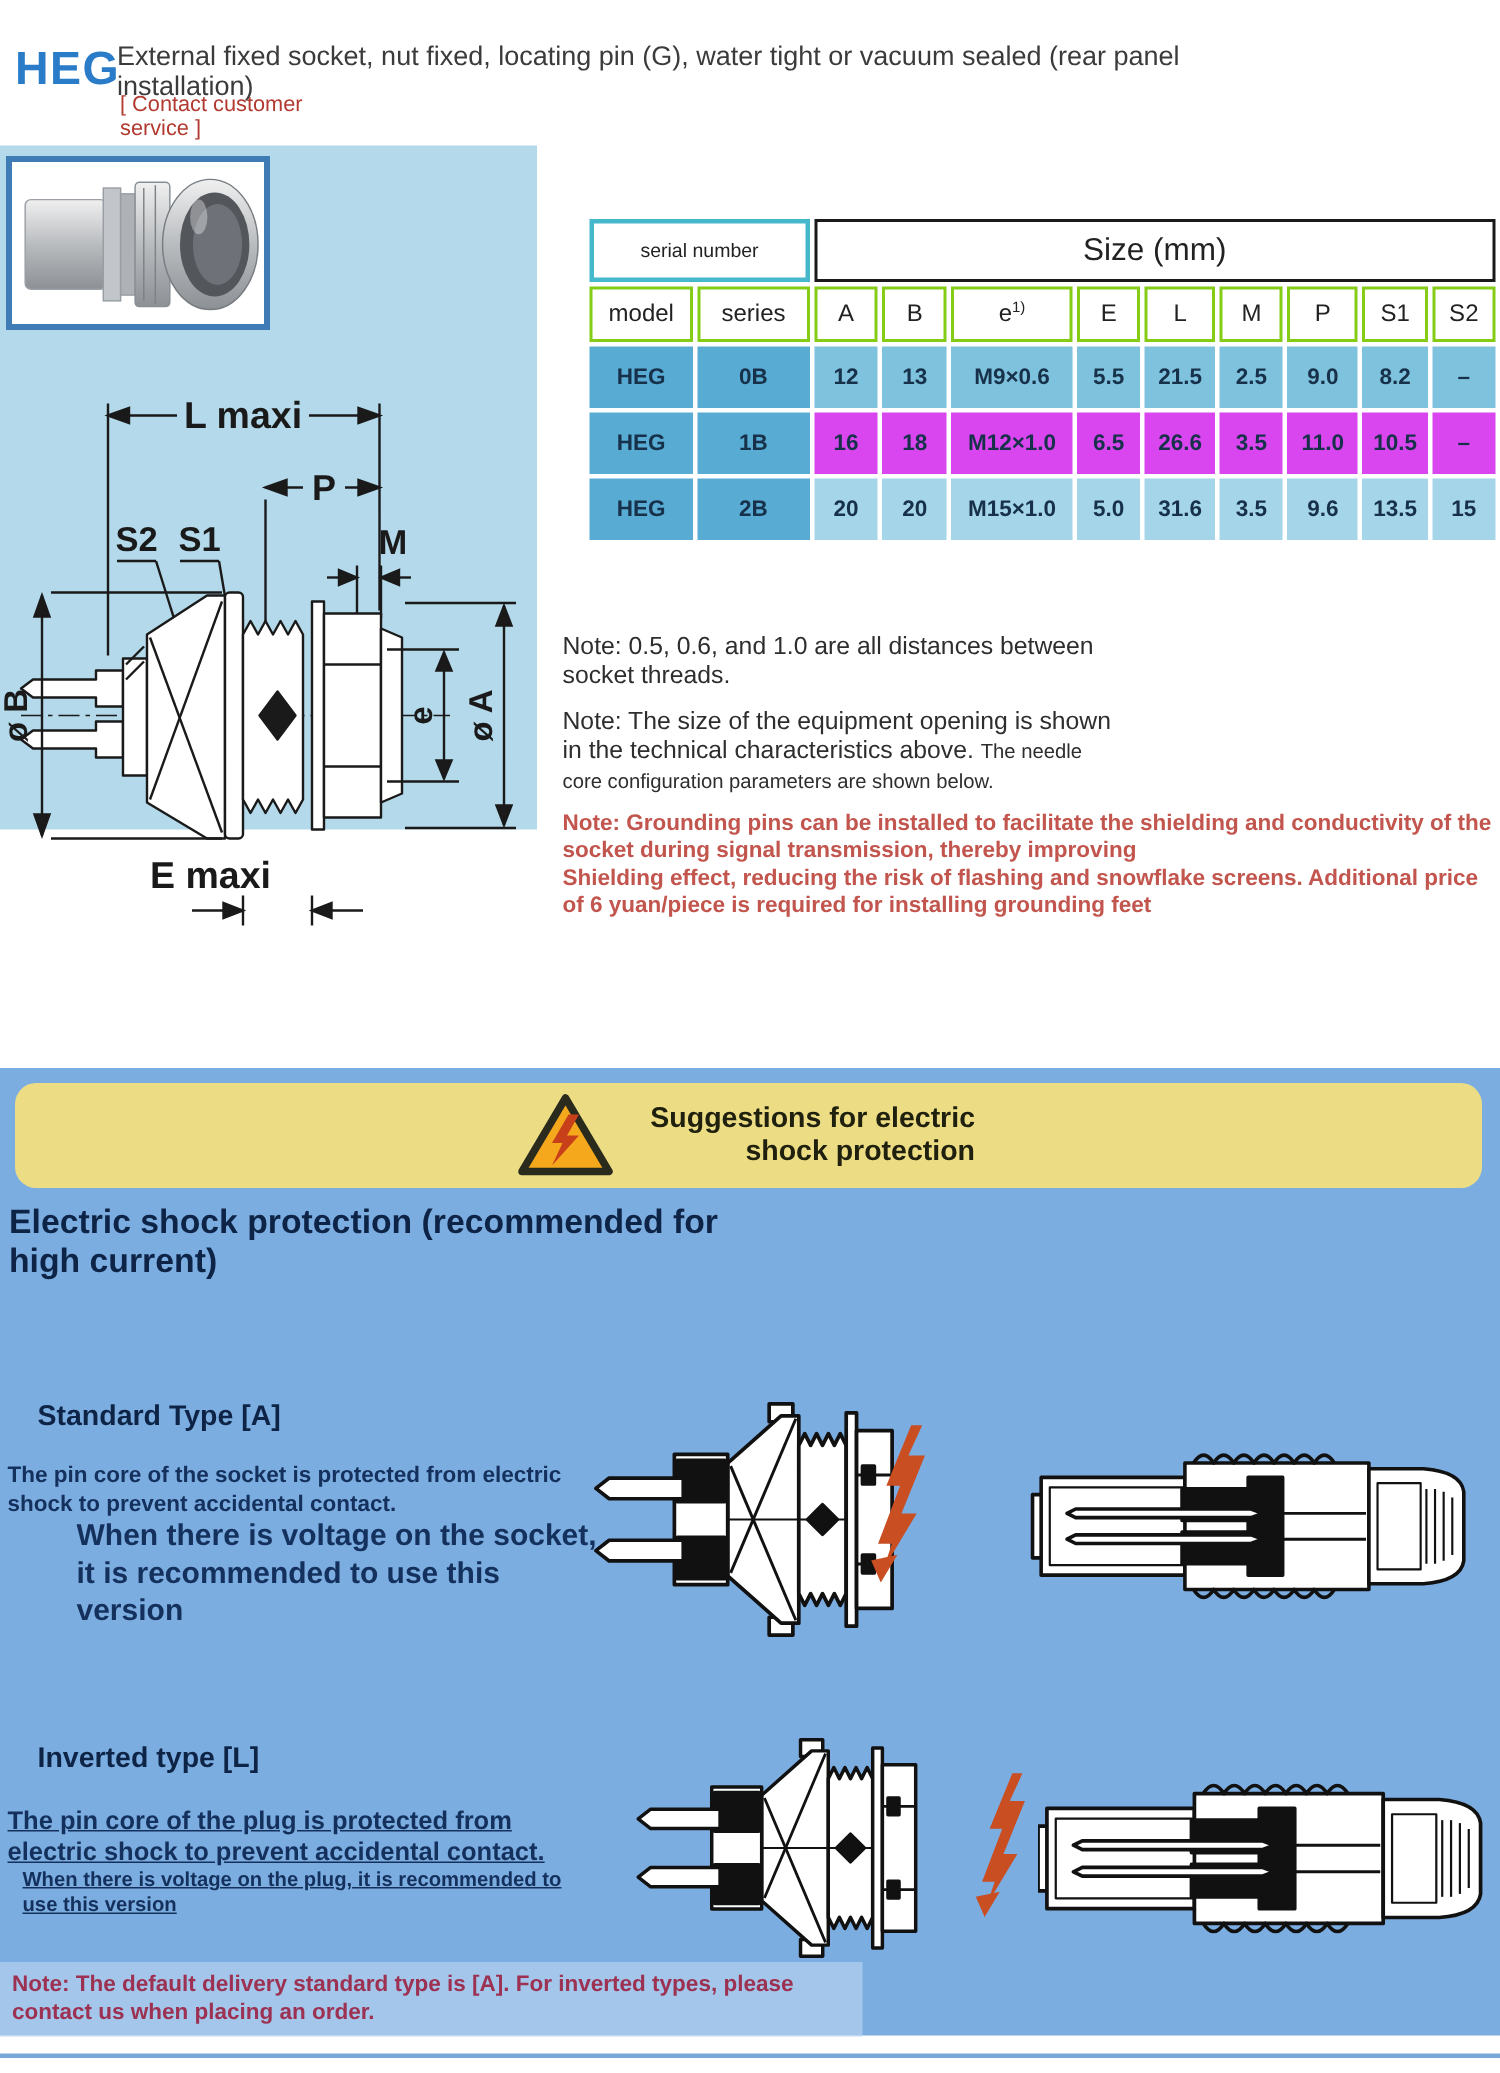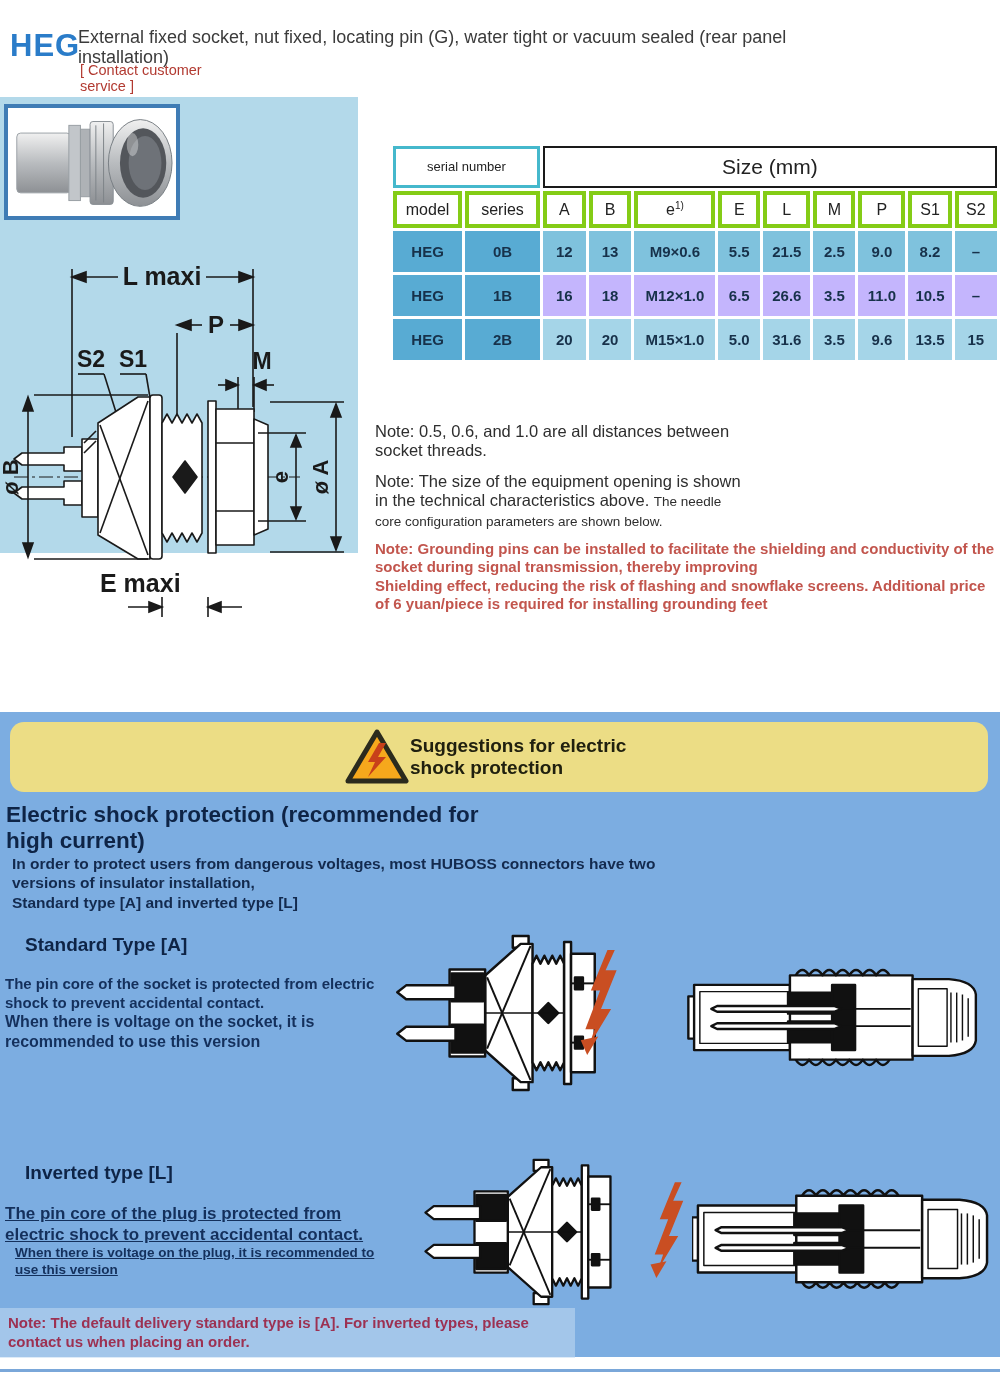--- a/index.html
+++ b/index.html
@@ -17,46 +17,46 @@
   .photo-box { left: 4px; top: 7px; width: 176px; height: 116px; background: #fff; border: 4px solid #3f7cb5; }
   .photo-box svg { width: 100%; height: 100%; display: block; }
   .tech-drawing { left: 0; top: 150px; width: 358px; height: 412px; }
 
   
   .size-table-wrap { left: 390px; top: 143px; }
   table.size { border-collapse: separate; border-spacing: 3px; background: #fff; }
   table.size th, table.size td { text-align: center; vertical-align: middle; }
   th.serial { border: 3px solid #45b8cc; font-size: 13px; font-weight: 500; color: #222; height: 42px; line-height: 1.1; }
   th.sizehdr { border: 2px solid #1a1a1a; font-size: 21px; font-weight: 500; color: #222; }
-  th.colhdr { border: 4px solid #84cc16; font-size: 16px; font-weight: 500; color: #222; height: 37px; }
+  th.colhdr { border: 2px solid #84cc16; font-size: 16px; font-weight: 500; color: #222; height: 37px; }
   th.colhdr sup { font-size: 10px; }
   td.cell { font-weight: bold; font-size: 15px; color: #17314a; height: 41px; }
   td.dark { background: #58abd3; }
   tr.r0 td.data { background: #7fc2dd; }
-  tr.r1 td.data { background: #c4b5fd; margin-left: 19px; }
+  tr.r1 td.data { background: #d946ef; margin-left: 19px; }
   tr.r2 td.data { background: #a5d5e8; }
 
   
   .notes { left: 375px; top: 422px; width: 375px; font-size: 16.5px; color: #2e2e2e; line-height: 1.18; }
   .notes p { margin-bottom: 11px; }
   .note-small { font-size: 13.5px; }
   .grounding { left: 375px; top: 540px; width: 625px; font-size: 15px; font-weight: 600; color: #c2554d; line-height: 1.22; }
 
   
   .shock-section { left: 0; top: 712px; width: 1000px; height: 645px; background: #7cade1; }
-  .banner { left: 10px; top: 10px; width: 978px; height: 70px; background: #ecdd85; border-radius: 14px; }
+  .banner { left: 10px; top: 10px; width: 978px; height: 70px; background: #ecdd85; border-radius: 14px; text-align: right; }
   .banner-icon { left: 335px; top: 3px; width: 64px; height: 64px; }
   .banner-text { left: 400px; top: 13px; width: 240px; font-size: 19px; font-weight: bold; color: #20200f; line-height: 1.15; }
   .shock-heading { left: 6px; top: 90px; width: 480px; font-size: 22.5px; font-weight: bold; color: #0e2446; line-height: 1.15; }
   .shock-intro { left: 12px; top: 142px; width: 690px; font-size: 15.5px; font-weight: 600; color: #132a4e; line-height: 1.25; }
   .type-title { font-size: 19px; font-weight: bold; color: #0e2446; }
   .std-title { left: 25px; top: 222px; }
   .std-text { left: 5px; top: 263px; width: 400px; color: #14305c; line-height: 1.24; }
   .std-text .l1 { font-size: 15px; font-weight: bold; }
-  .std-text .l2 { font-size: 16px; font-weight: bold; }
+  .std-text .l2 { font-size: 20px; font-weight: bold; margin-left: 46px; }
   .inv-title { left: 25px; top: 450px; }
   .inv-text { left: 5px; top: 492px; width: 392px; color: #14305c; line-height: 1.22; text-decoration: underline; }
   .inv-text .l1 { font-size: 17px; font-weight: bold; }
   .inv-text .l2 { font-size: 13.5px; font-weight: bold; padding-left: 10px; }
   .footer-note { left: 0; top: 596px; width: 575px; padding: 6px 8px; font-size: 15px; font-weight: bold; color: #9c3152; line-height: 1.25; background: rgba(195, 219, 242, 0.55); }
 
   .diagram { position: absolute; }
   .bottom-rule { left: 0; top: 1369px; width: 1000px; height: 3px; background: #7aa7d9; }
 </style>
 </head>
@@ -332,24 +332,20 @@
     <div class="abs banner">
       <svg class="abs banner-icon" viewBox="0 0 64 60">
         <path d="M32 5 L61 54 H3 Z" fill="#f6a81c" stroke="#2b2b1d" stroke-width="5" stroke-linejoin="round"></path>
         <polygon points="34,16 23,35 30,35 23,50 41,30 33,30 41,16" fill="#c8401a"></polygon>
       </svg>
       <div class="abs banner-text">Suggestions for electric shock protection</div>
     </div>
 
     <div class="abs shock-heading">Electric shock protection (recommended for high current)</div>
 
-    <div class="abs shock-intro">
-      <div>In order to protect users from dangerous voltages, most HUBOSS connectors have two versions of insulator installation,</div>
-      <div>Standard type [A] and inverted type [L]</div>
-    </div>
 
     <div class="abs type-title std-title">Standard Type [A]</div>
     <div class="abs std-text">
       <div class="l1">The pin core of the socket is protected from electric shock to prevent accidental contact.</div>
       <div class="l2">When there is voltage on the socket, it is recommended to use this version</div>
     </div>
     <svg class="diagram" style="left:393px; top:222px; width:205px; height:158px;">
         <use href="#socket-sym"></use>
       </svg>
     <svg class="diagram" style="left:578px; top:238px; width:46px; height:106px;">

